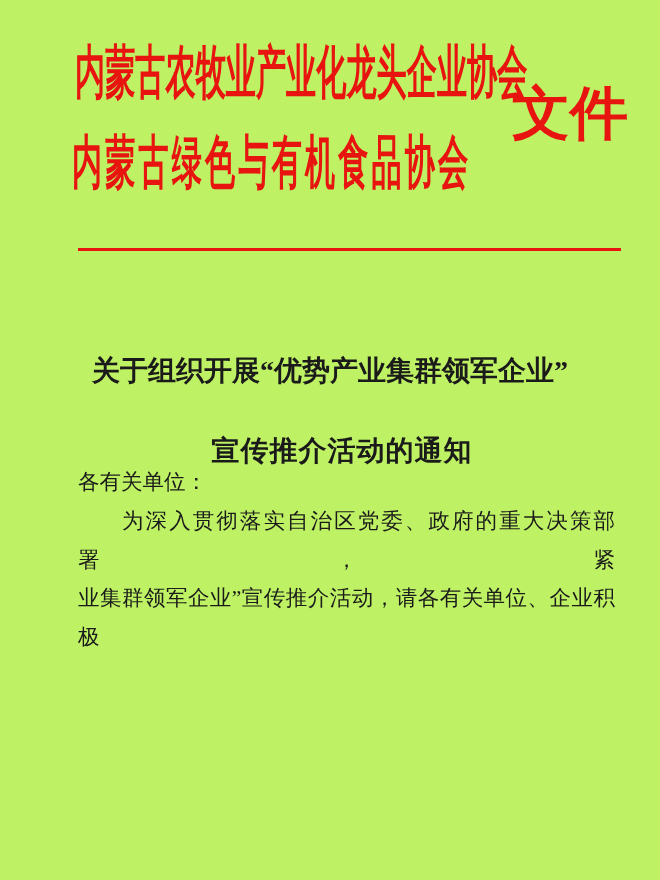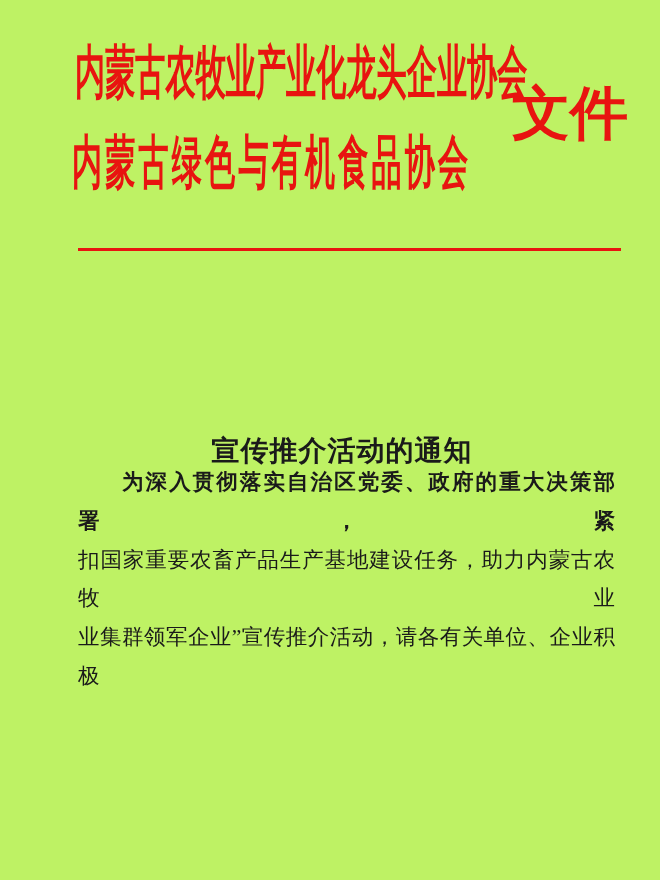--- a/index.html
+++ b/index.html
@@ -57,43 +57,44 @@
   .title-2{top:435px;letter-spacing:1px;margin-left:12px;}
   
   .body-block{
     position:absolute;left:78px;top:463px;width:537px;
     font-family:var(--serif);
     font-size:21.5px;line-height:38.8px;
     color:var(--ink);
   }
   .bline{width:537px;}
   .just{text-align:justify;text-align-last:justify;text-justify:inter-character;}
-  .indent{text-indent:44px;font-weight:bold;}
+  .indent{text-indent:44px;}
 </style>
 </head>
 <body>
 
 <div class="page">
 
   <div class="org1">内蒙古农牧业产业化龙头企业协会</div>
 
   <div class="doctype">文件</div>
 
   <div class="org2">内蒙古绿色与有机食品协会</div>
 
   <div class="redline"></div>
 
+  <div class="title-line title-1">关于组织开展“优势产业集群领军企业”</div>
 
   <div class="title-line title-2">宣传推介活动的通知</div>
 
   <div class="body-block">
 
+    <div class="bline">各有关单位：</div>
 
     <div class="bline just indent">为深入贯彻落实自治区党委、政府的重大决策部署，紧</div>
 
-    <div class="bline just">扣国家重要农畜产品生产基地建设任务，助力内蒙古农牧业</div>
 
 
 
     <div class="bline just">业集群领军企业”宣传推介活动，请各有关单位、企业积极</div>
 
   </div>
 </div>
 
 </body></html>

